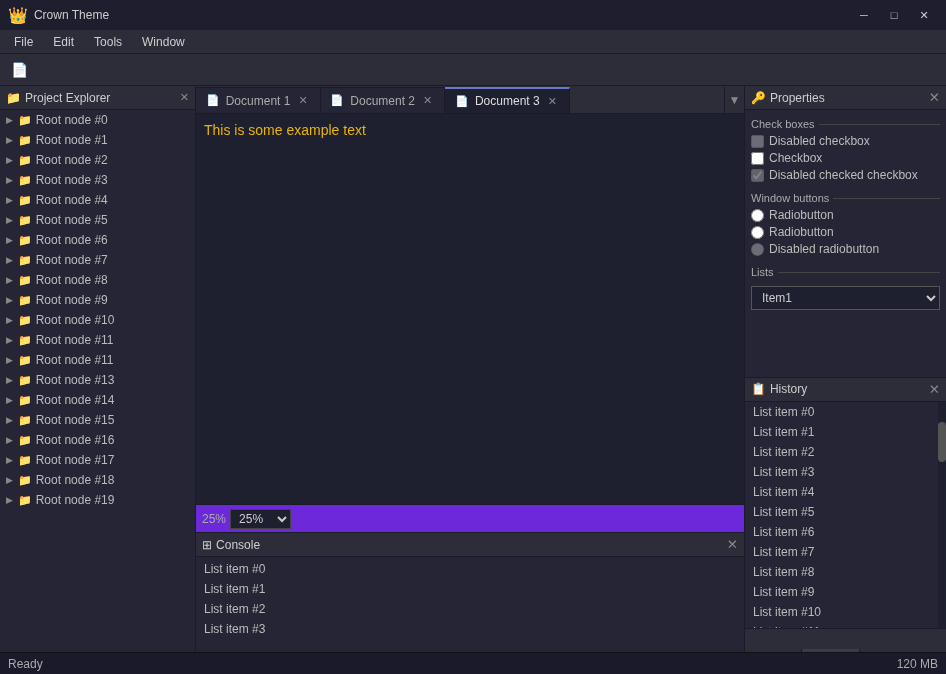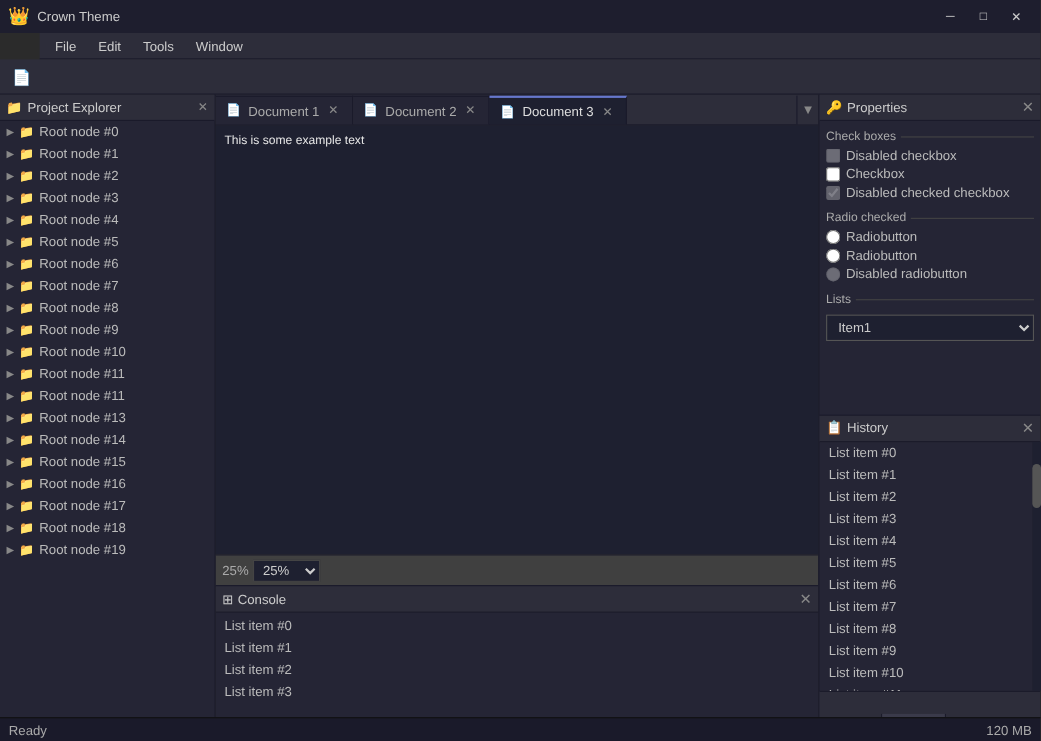--- a/index.html
+++ b/index.html
@@ -54,21 +54,20 @@
 
     
     #menu-bar {
       background: #2d2d3a;
       height: 24px;
       display: flex;
       align-items: center;
       padding: 0 4px;
       flex-shrink: 0;
       border-bottom: 1px solid #1a1a2a;
-      margin-left: 36px;
     }
     .menu-item {
       padding: 0 10px;
       height: 24px;
       display: flex;
       align-items: center;
       cursor: pointer;
       color: #ccc;
       font-size: 12px;
     }
@@ -218,28 +217,28 @@
       color: #888;
       border-left: 1px solid #1a1a2a;
     }
 
     
     #editor-area {
       flex: 1;
       background: #1e2030;
       padding: 8px;
       overflow: auto;
-      color: #e5e5e5;
-      font-size: 11px;
+      color: #eab308;
+      font-size: 14px;
     }
 
     
     #editor-bottom {
       height: 28px;
-      background: #404040;
+      background: #6d28d9;
       border-top: 1px solid #1a1a2a;
       display: flex;
       align-items: center;
       padding: 0 6px;
       gap: 4px;
       flex-shrink: 0;
     }
     .zoom-label {
       color: #aaa;
       font-size: 12px;
@@ -712,21 +711,21 @@
           <span>Checkbox</span>
         </div>
         <div class="checkbox-row">
           <input type="checkbox" checked="" disabled="" style="">
           <span>Disabled checked checkbox</span>
         </div>
       </div>
 
       <div class="prop-section">
         <div class="prop-section-title">
-          <span>Radio checked</span>
+          <span>Window buttons</span>
           <div class="prop-section-line"></div>
         </div>
         <div class="radio-row">
           <input type="radio" name="rb" style="">
           <span>Radiobutton</span>
         </div>
         <div class="radio-row">
           <input type="radio" name="rb" style="">
           <span>Radiobutton</span>
         </div>

